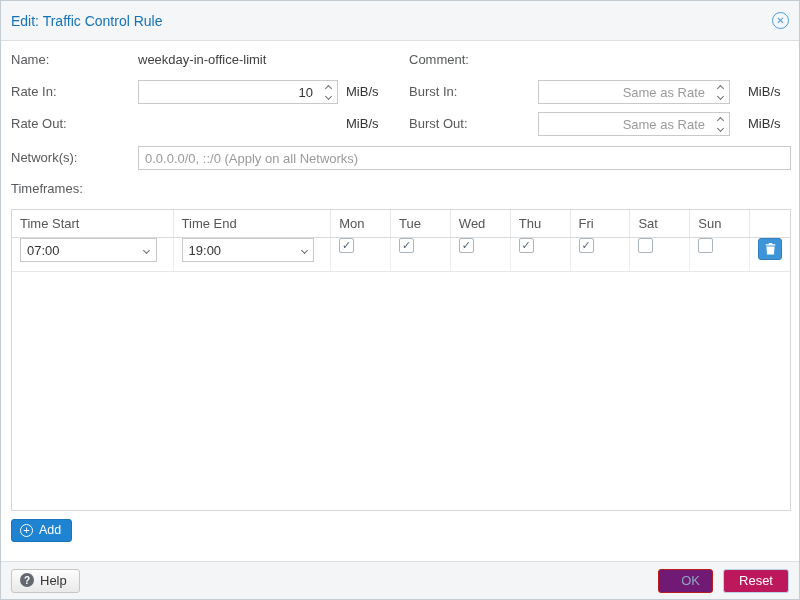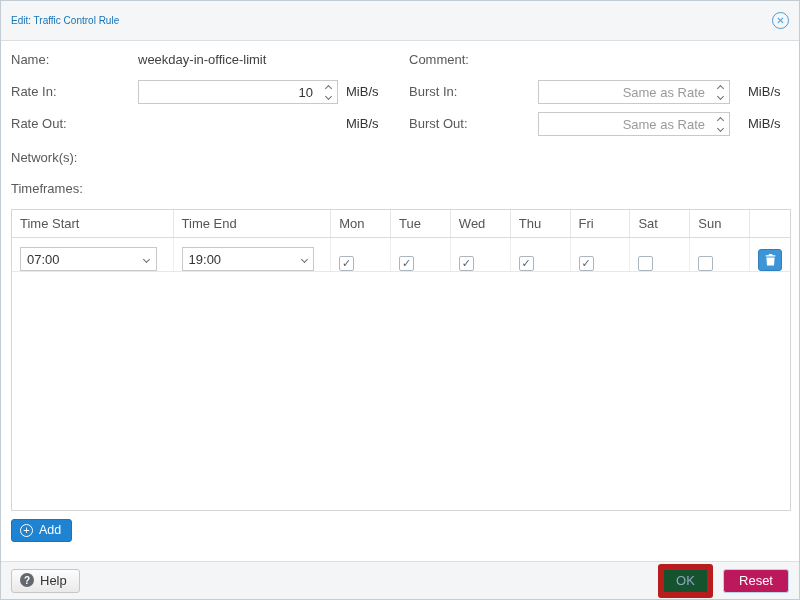--- a/index.html
+++ b/index.html
@@ -1,21 +1,21 @@
 <!DOCTYPE html>
 <html><head>
 <meta charset="utf-8">
 <style>
   * { margin:0; padding:0; box-sizing:border-box; }
   html,body { width:800px; height:600px; font-family:"Liberation Sans", sans-serif; font-size:13px; color:#444; background:#fff; }
   .dialog { width:800px; height:600px; border:1px solid #c3ccd3; display:flex; flex-direction:column; background:#fff; }
 
   
   .titlebar { height:40px; flex:0 0 40px; background:#f5f6f7; border-bottom:1px solid #dcdfe2; display:flex; align-items:center; padding:0 10px; }
-  .title { color:#1473b8; font-size:10px; }
+  .title { color:#1473b8; font-size:14px; }
   .close-btn { margin-left:auto; width:17px; height:17px; border:1px solid #4a9bd0; border-radius:50%; color:#4a9bd0; display:flex; align-items:center; justify-content:center; font-size:10px; line-height:1; cursor:pointer; }
 
   
   .body { position:relative; flex:1 1 auto; background:#fff; }
   .lbl { position:absolute; color:#58595b; white-space:nowrap; }
   .val { position:absolute; color:#404040; white-space:nowrap; }
   .unit { position:absolute; color:#333; white-space:nowrap;text-align:center; }
 
   .field { position:absolute; height:24px; }
   .field input { width:100%; height:100%; border:1px solid #c9c9c9; font:inherit; color:#333; padding:0 6px; background:#fff; outline:none; }
@@ -25,41 +25,41 @@
   .chev { display:block; width:5px; height:5px; border-right:1px solid #6e6e6e; border-bottom:1px solid #6e6e6e; }
   .chev.up { transform:rotate(-135deg); }
   .chev.down { transform:rotate(45deg); }
 
   
   .tbl { position:absolute; left:10px; top:168px; width:780px; height:302px; border:1px solid #d4d6d8; background:#fff; }
   .tbl-header { display:flex; height:28px; border-bottom:1px solid #d9dbdd; color:#555; }
   .hcell { display:flex; align-items:center; padding-left:8px; border-right:1px solid #e4e6e8; height:100%; }
   .hcell:last-child { border-right:none; }
   .tbl-row { display:flex; height:34px; border-bottom:1px solid #e6e8ea; }
-  .rcell { display:flex; align-items:flex-end; padding-left:8px; border-right:1px solid #eceeef; height:100%; }
+  .rcell { display:flex; align-items:flex-start; padding-left:8px; border-right:1px solid #eceeef; height:100%; }
   .rcell:last-child { border-right:none; }
   .c0 { width:162px; } .c1 { width:158px; } .cd { width:60px; } .ca { width:40px; padding-left:0; justify-content:center; }
 
   .combo { position:relative; height:24px; width:calc(100% - 16px); }
   .combo input { width:100%; height:100%; border:1px solid #c9c9c9; font:inherit; color:#333; padding:0 22px 0 6px; background:#fff; outline:none; }
   .combo-arrow { position:absolute; right:1px; top:1px; bottom:1px; width:18px; display:flex; align-items:center; justify-content:center; cursor:pointer; background:#fff; }
 
   .cb { width:15px; height:15px; border:1px solid #aeb6bd; border-radius:2px; background:#fff; display:flex; align-items:center; justify-content:center; font-size:11px; line-height:1; color:#4f6175; cursor:pointer; }
 
   .del-btn { width:24px; height:22px; background:#3d95d8; border:1px solid #2f7fc0; border-radius:3px; display:flex; align-items:center; justify-content:center; cursor:pointer; }
 
   .add-btn { position:absolute; left:10px; top:478px; display:flex; align-items:center; gap:6px; background:#1e84d2; border:1px solid #1a74b8; color:#fff; border-radius:3px; padding:3px 10px 4px 8px; font:inherit; font-size:12.5px; cursor:pointer; }
   .add-icon { width:13px; height:13px; border:1px solid #fff; border-radius:50%; font-size:11px; line-height:1; display:flex; align-items:center; justify-content:center; }
 
   
   .footer { flex:0 0 38px; background:#f4f5f6; border-top:1px solid #dcdfe2; display:flex; align-items:center; padding:0 10px; }
   .btn { font:inherit; border-radius:3px; padding:3px 12px 4px 12px; cursor:pointer; }
   .help-btn { background:linear-gradient(#fdfdfd,#e9e9e9); border:1px solid #c6c6c6; color:#333; display:flex; align-items:center; gap:6px; padding-left:8px; }
   .help-icon { width:14px; height:14px; border-radius:50%; background:#62686e; color:#fff; font-size:10px; font-weight:bold; display:flex; align-items:center; justify-content:center; }
-  .ok-btn { margin-left:auto; background:#14532d; border:6px solid #b91c1c; color:#8fa6c0; min-width:55px; }
+  .ok-btn { margin-left:auto; background:#701a75; border:1px solid #b91c1c; color:#8fa6c0; min-width:55px;text-align:right; }
   .reset-btn { margin-left:10px; background:#be185d; border:1px solid #b9d1e9; color:#fff; min-width:66px; }
 </style>
 </head>
 <body>
 
 <div class="dialog">
 
   <div class="titlebar">
     <span class="title">Edit: Traffic Control Rule</span>
     <span class="close-btn">✕</span>
@@ -98,20 +98,23 @@
     <div class="field num" style="left:537px;top:71px;width:192px">
       <input placeholder="Same as Rate" style="">
       <span class="spinner">
           <i class="chev up"></i>
           <i class="chev down"></i>
         </span>
     </div>
     <span class="unit" style="left:747px;top:75px">MiB/s</span>
 
     <span class="lbl" style="left:10px;top:109px">Network(s):</span>
+    <div class="field" style="left:137px;top:105px;width:653px">
+      <input placeholder="0.0.0.0/0, ::/0 (Apply on all Networks)" style="">
+    </div>
 
     <span class="lbl" style="left:10px;top:140px">Timeframes:</span>
 
     <div class="tbl">
       <div class="tbl-header">
         <div class="hcell c0">Time Start</div>
         <div class="hcell c1">Time End</div>
         <div class="hcell cd">Mon</div>
         <div class="hcell cd">Tue</div>
         <div class="hcell cd">Wed</div>

